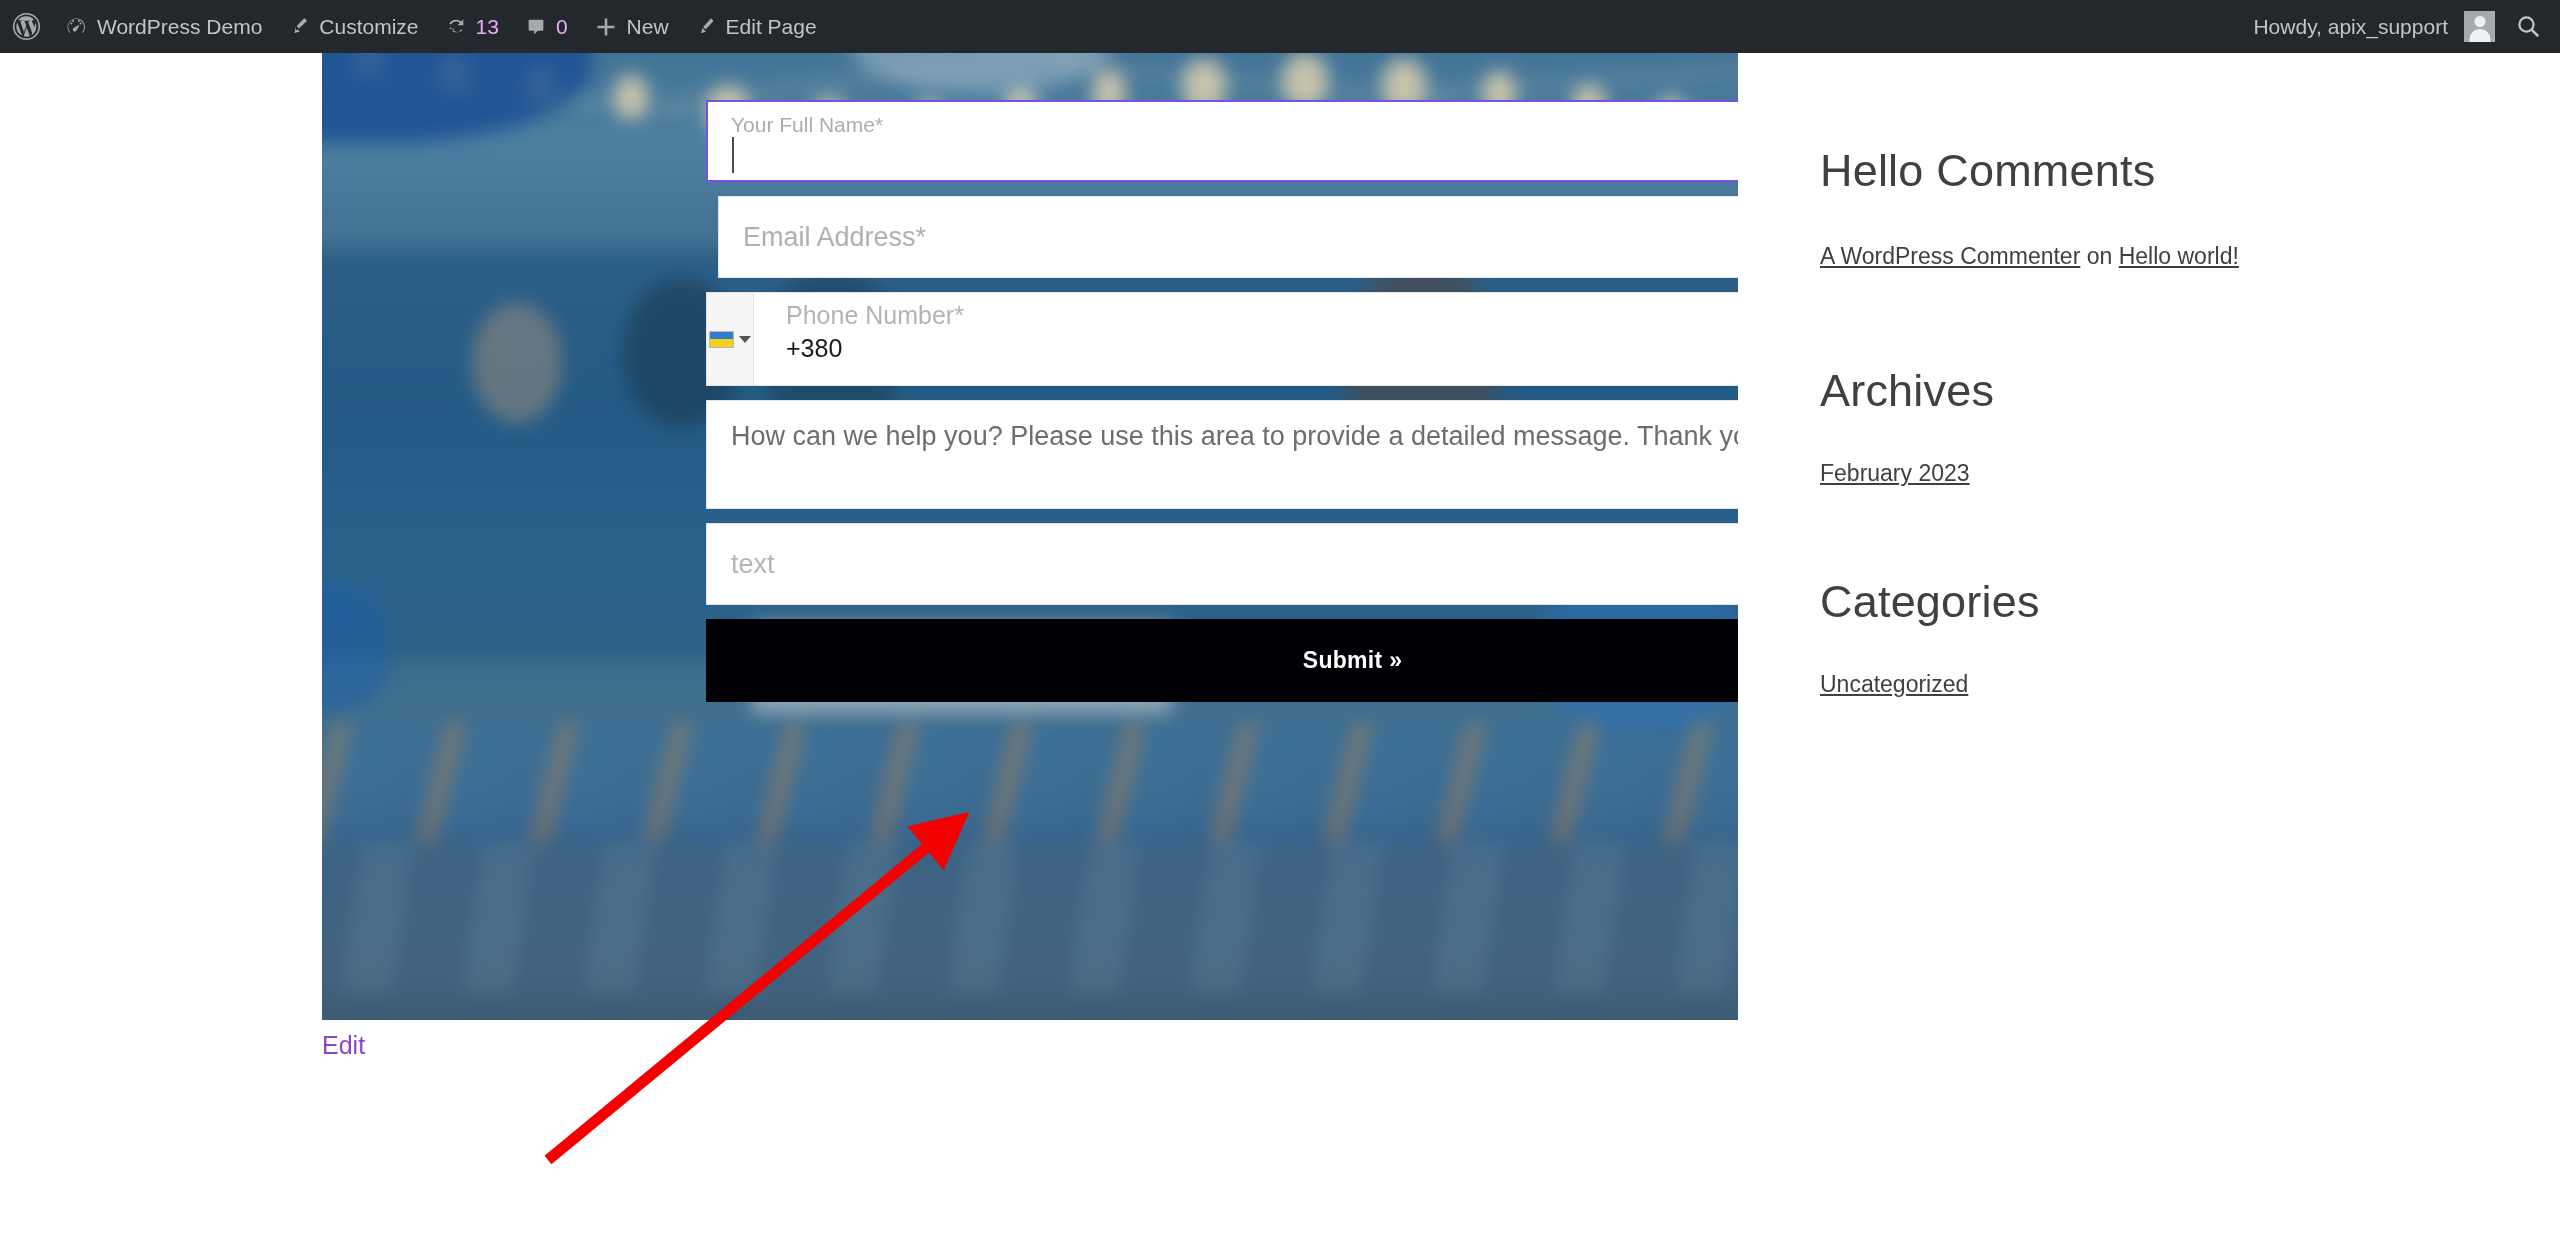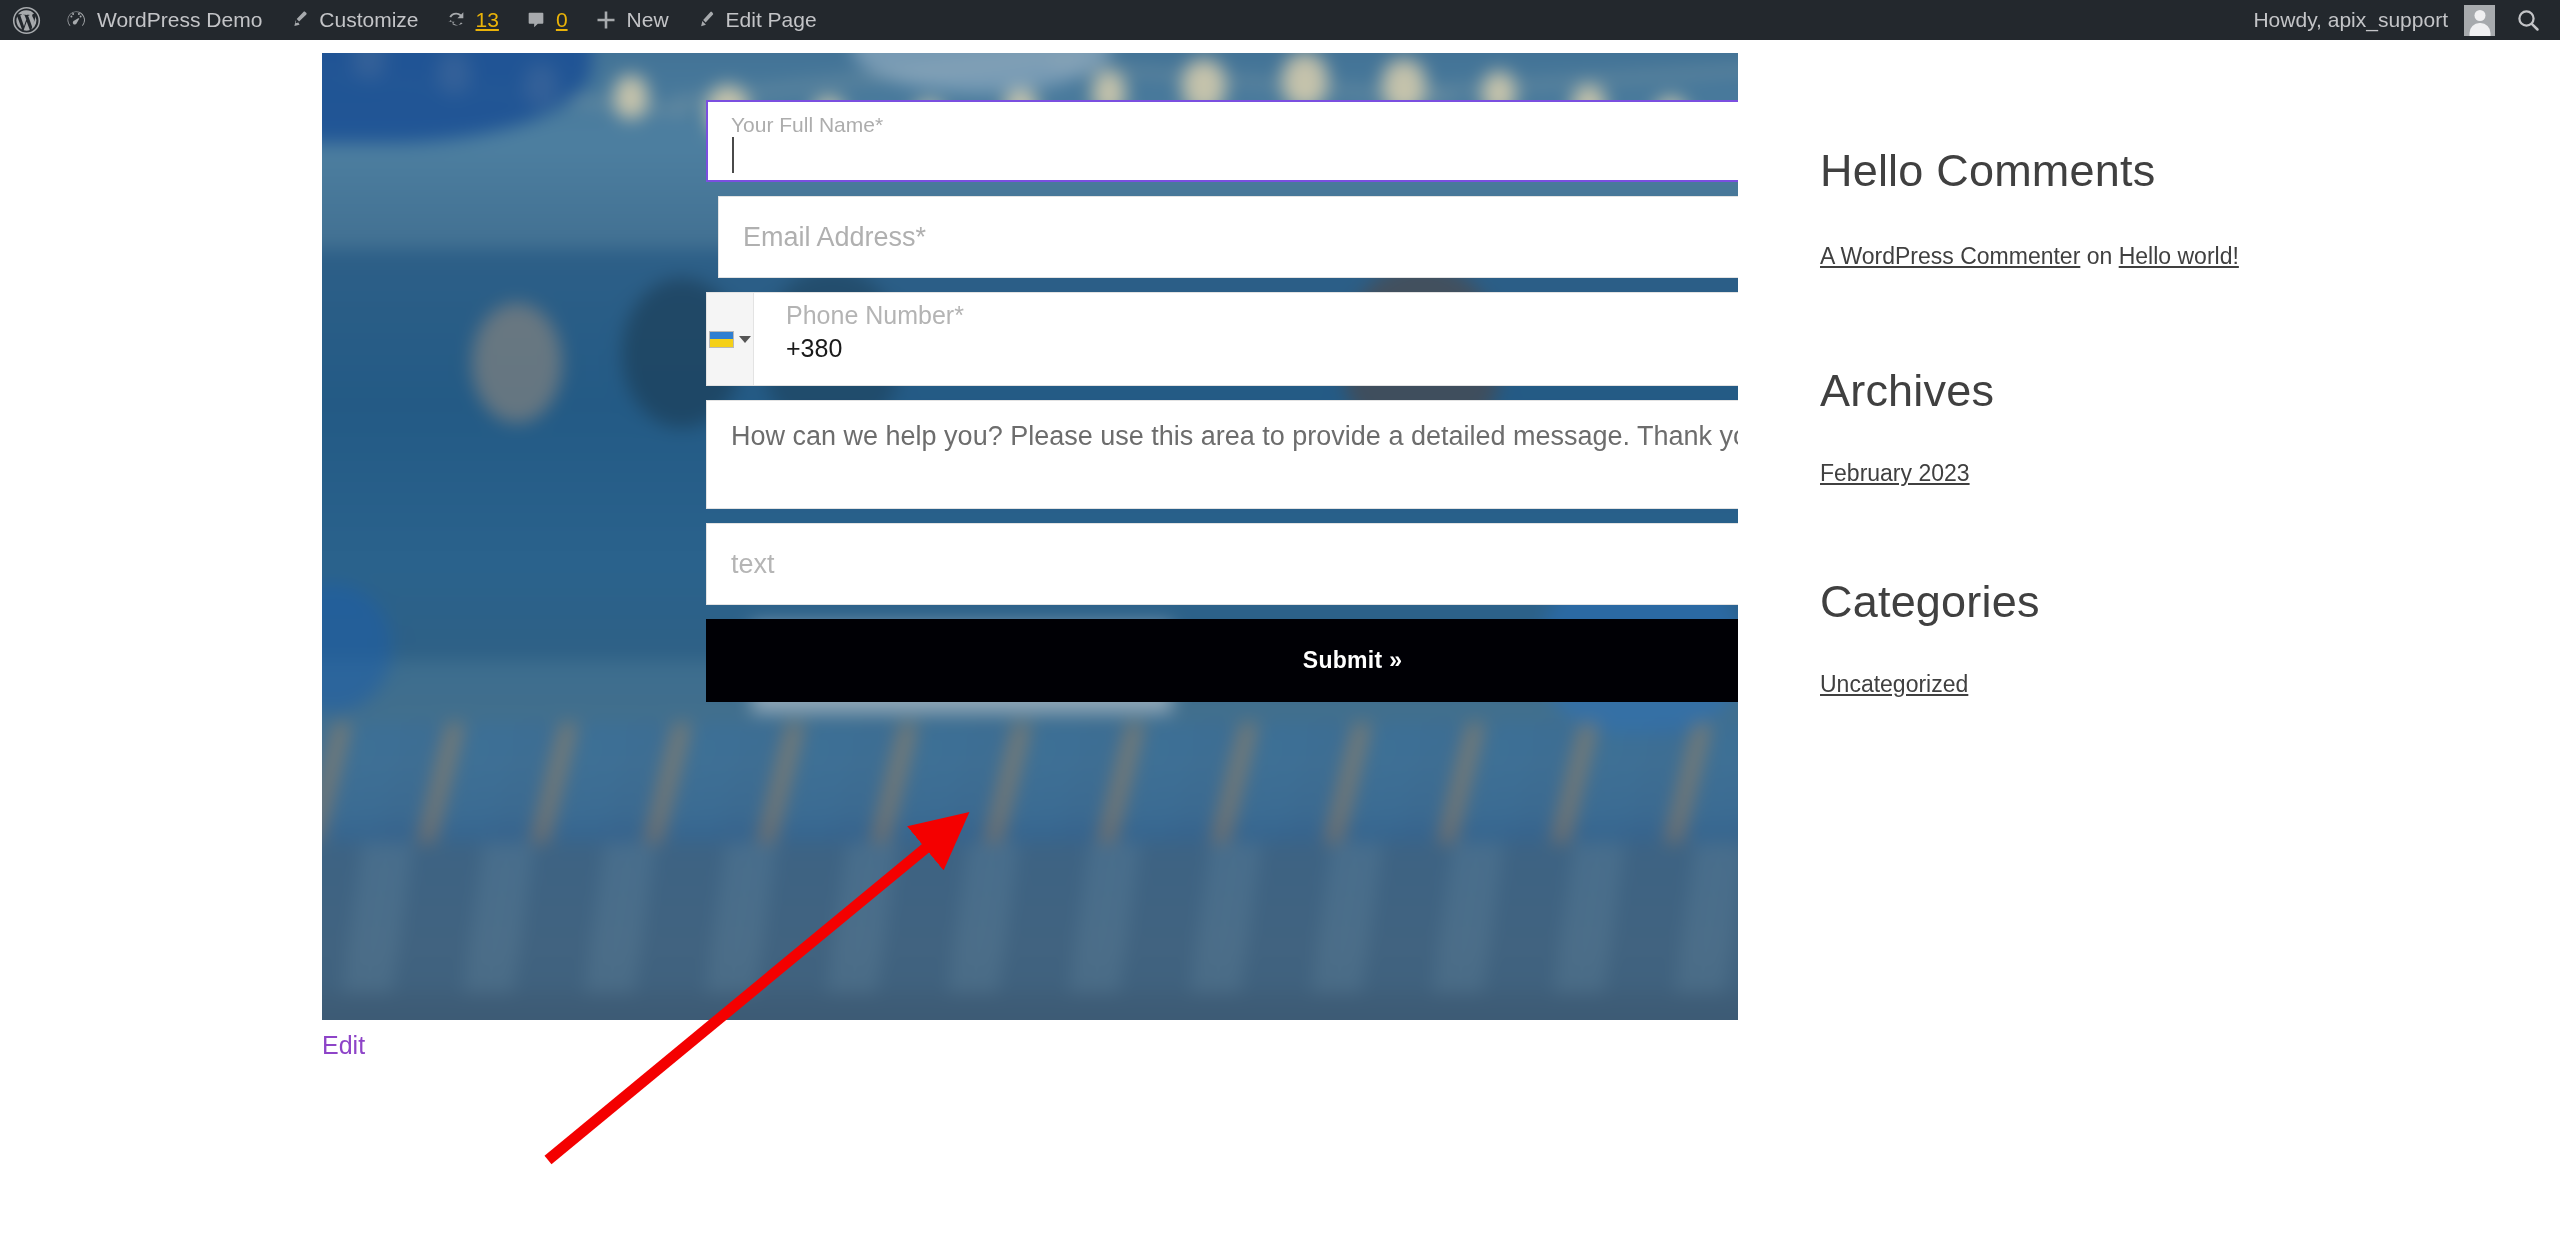--- a/index.html
+++ b/index.html
@@ -6,35 +6,35 @@
   html, body {
     width: 2560px; height: 1260px;
     background: #ffffff;
     font-family: "Liberation Sans", sans-serif;
     overflow: hidden;
   }
 
   
   #adminbar {
     position: absolute; top: 0; left: 0;
-    width: 2560px; height: 40px;
+    width: 2560px; height: 53px;
     background: #23282d;
     display: flex; align-items: center;
     z-index: 60;
     color: #c3c4c7;
   }
   .ab-group { display: flex; align-items: center; }
   .ab-item {
     display: flex; align-items: center; gap: 9px;
     height: 53px; padding: 0 13px;
     font-size: 21px; color: #c3c4c7;
     white-space: nowrap;
   }
   .ab-item.first { padding-left: 12px; padding-right: 10px; }
-  .ab-count { color: #eab308; text-decoration: underline; }
+  .ab-count { color: #f0abfc; }
   .ab-right {
     margin-left: auto; display: flex; align-items: center;
     padding-right: 18px; gap: 6px;
   }
   .ab-howdy { font-size: 21px; color: #c3c4c7; padding-right: 10px;}
   .ab-avatar {
     width: 31px; height: 31px; background: #a7aaad;
     display: block; position: relative; overflow: hidden;
   }
   .ab-avatar::before {

